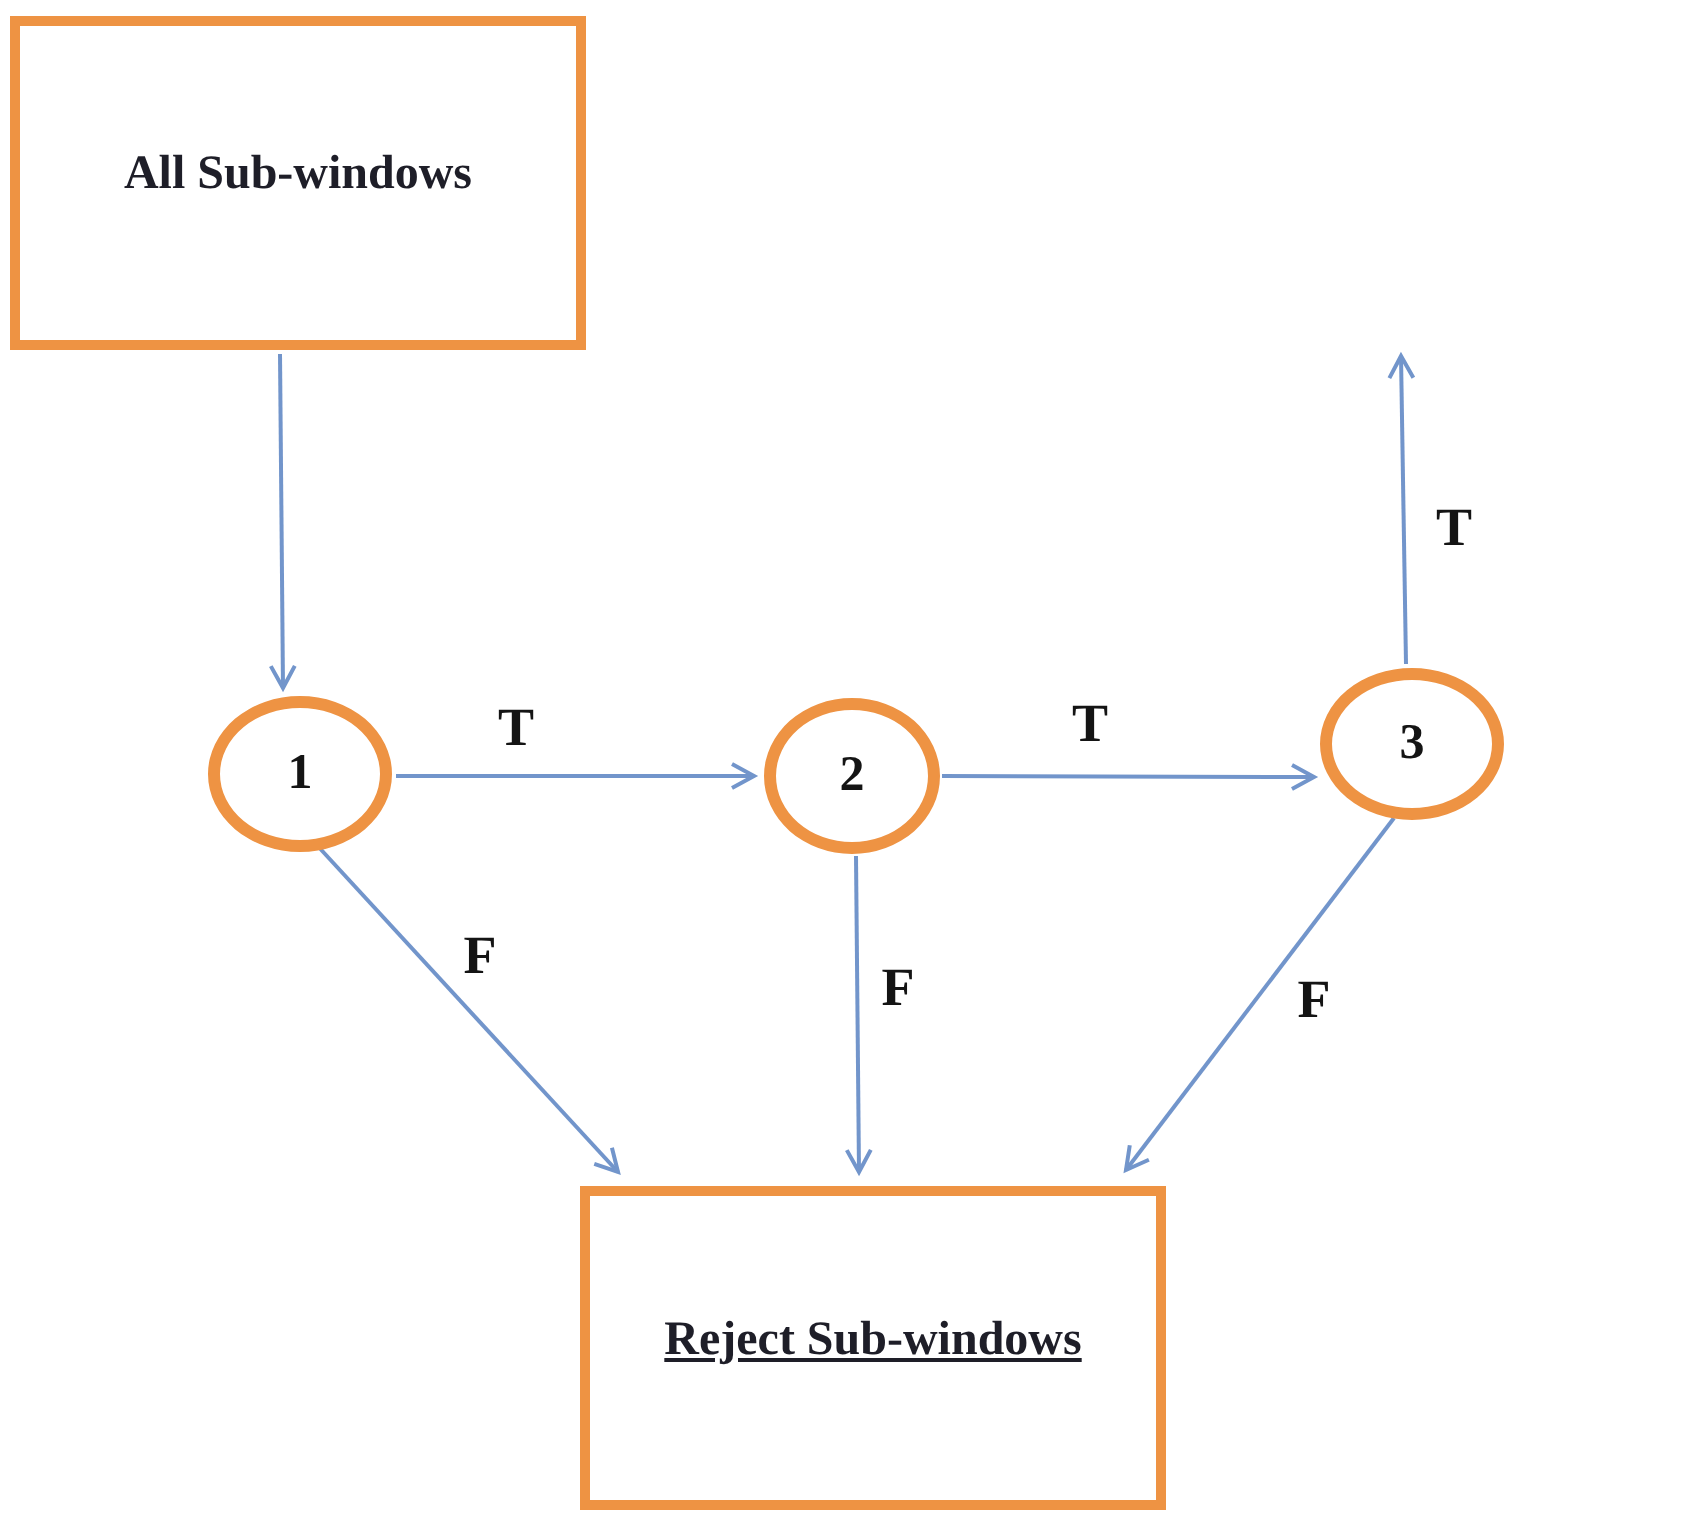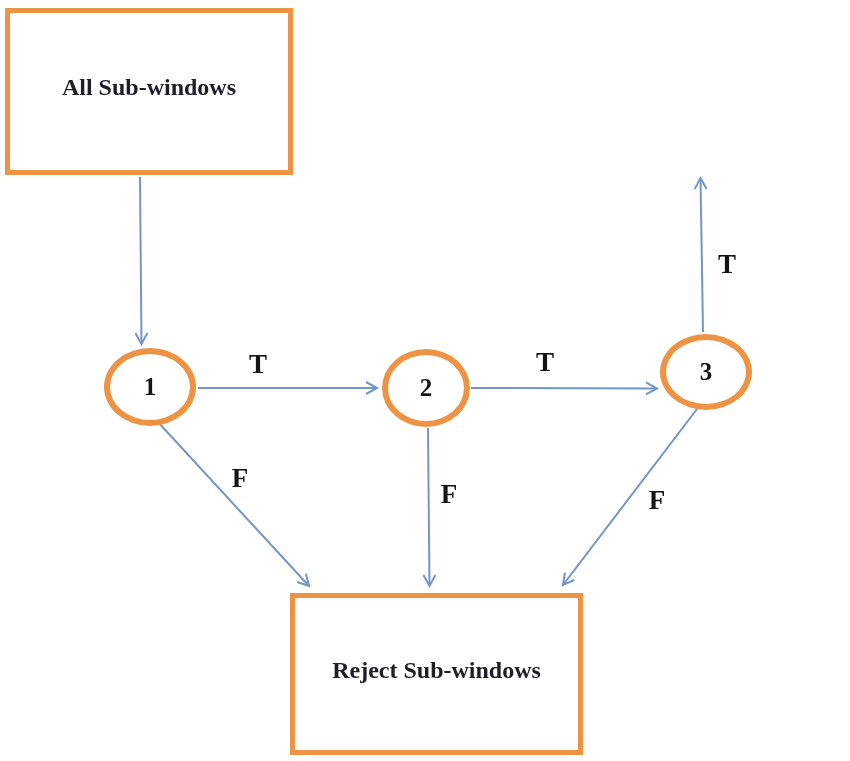--- a/index.html
+++ b/index.html
@@ -36,21 +36,21 @@
     align-items: center;
     justify-content: center;
     padding-bottom: 8px;
     color: var(--ink);
     font-weight: bold;
     font-size: 24px;
     text-align: center;
   }
   #box-all      { left: 5px;   top: 8px;   width: 288px; height: 167px; }
   #box-further  { left: 556px; top: 3px;   width: 290px; height: 165px; }
-  #box-reject   { left: 290px; top: 593px; width: 293px; height: 162px; }
+  #box-reject   { left: 290px; top: 593px; width: 293px; height: 162px; text-decoration: underline; }
   .node {
     position: absolute;
     border: 6px solid var(--orange);
     border-radius: 50%;
     background: #ffffff;
     display: flex;
     align-items: center;
     justify-content: center;
     color: #141414;
     font-weight: bold;

